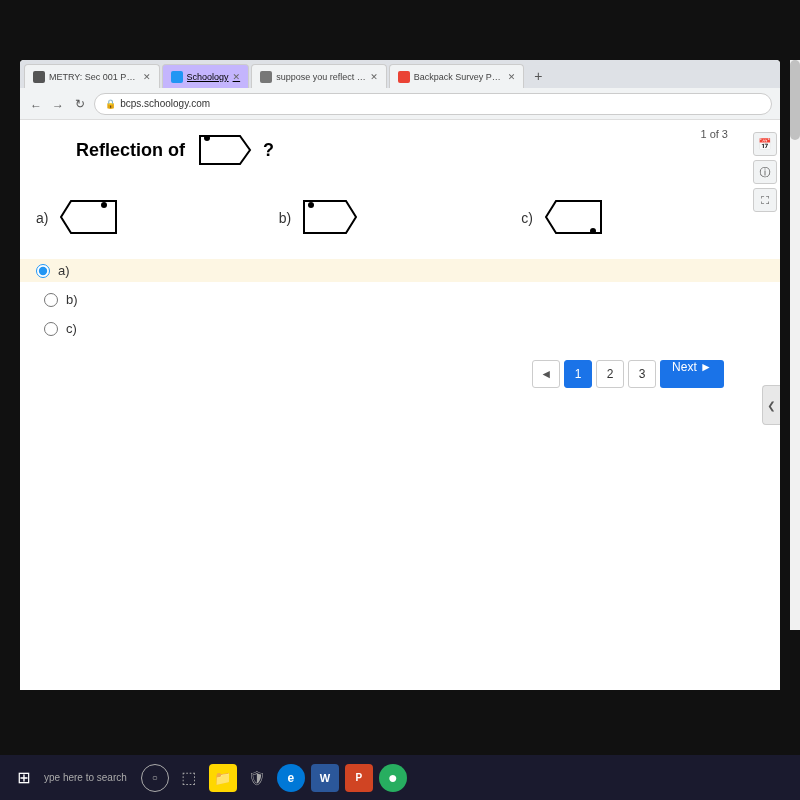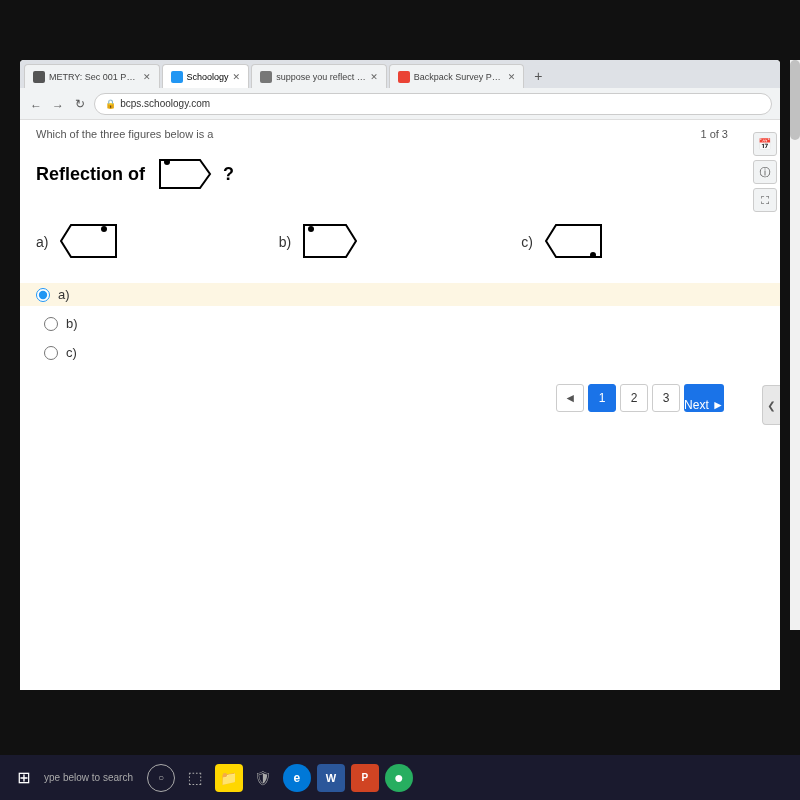--- a/index.html
+++ b/index.html
@@ -53,22 +53,23 @@
       color: #444;
       gap: 4px;
       min-width: 80px;
       max-width: 160px;
       border: 1px solid #ccc;
       border-bottom: none;
       cursor: pointer;
     }
 
     .tab.active {
-      background: #ffffff;
+      background: #c4b5fd;
       color: #000;
+      text-decoration: underline;
     }
 
     .tab-close {
       margin-left: auto;
       font-size: 9px;
       color: #666;
       cursor: pointer;
     }
 
     .tab-favicon {
@@ -218,20 +219,21 @@
       font-size: 11px;
       color: #555;
       margin-bottom: 12px;
     }
 
     
     .shapes-area {
       display: flex;
       align-items: center;
       margin-bottom: 20px;
+      margin-left: 40px;
     }
 
     .reflection-label {
       font-size: 18px;
       font-weight: bold;
       color: #000;
       margin-right: 10px;
     }
 
     .question-mark {
@@ -331,26 +333,26 @@
 
     .page-btn.arrow {
       color: #555;
     }
 
     .next-btn {
       background: #1a73e8;
       color: #fff;
       border: none;
       border-radius: 3px;
-      padding: 0 0;
+      padding: 0 12px;
       height: 28px;
       font-size: 12px;
       cursor: pointer;
       display: flex;
-      align-items: flex-end;
+      align-items: flex-start;
       gap: 4px;
     }
 
     
     .taskbar {
       position: absolute;
       bottom: 0;
       left: 0;
       width: 800px;
       height: 45px;
@@ -512,21 +514,20 @@
         <div class="tool-btn">
           <span>⛶</span>
         </div>
       </div>
 
       <div class="collapse-btn">
         <span>❮</span>
       </div>
 
 
-      <div class="question-prompt">Which of the three figures below is a</div>
 
       <div class="shapes-area">
         <span class="reflection-label">Reflection of</span>
 
         <div class="shape-container">
           <svg width="60" height="45" viewBox="0 0 60 45">
 
             <circle cx="12" cy="10" r="3" fill="#000"></circle>
 
             <polygon points="5,8 45,8 55,22 45,36 5,36" fill="none" stroke="#000" stroke-width="2"></polygon>
@@ -608,21 +609,21 @@
 
     </div>
   </div>
 
   <div class="scrollbar-track"></div>
   <div class="scrollbar-thumb"></div>
 
   <div class="taskbar">
     <div class="taskbar-icon windows">⊞</div>
     <div class="taskbar-search">
-      <span class="taskbar-search-text">ype below to search</span>
+      <span class="taskbar-search-text">ype here to search</span>
     </div>
     <div class="taskbar-icon circle">○</div>
     <div class="taskbar-icon" style="background:transparent;color:#aaa;font-size:16px;">⬚</div>
     <div class="taskbar-icon file">📁</div>
     <div class="taskbar-icon shield">🛡</div>
     <div class="taskbar-icon edge">e</div>
     <div class="taskbar-icon word">W</div>
     <div class="taskbar-icon ppt">P</div>
     <div class="taskbar-icon green" style="background:#27ae60;border-radius:50%;width:28px;height:28px;display:flex;align-items:center;justify-content:center;font-size:16px;">●</div>
   </div>

